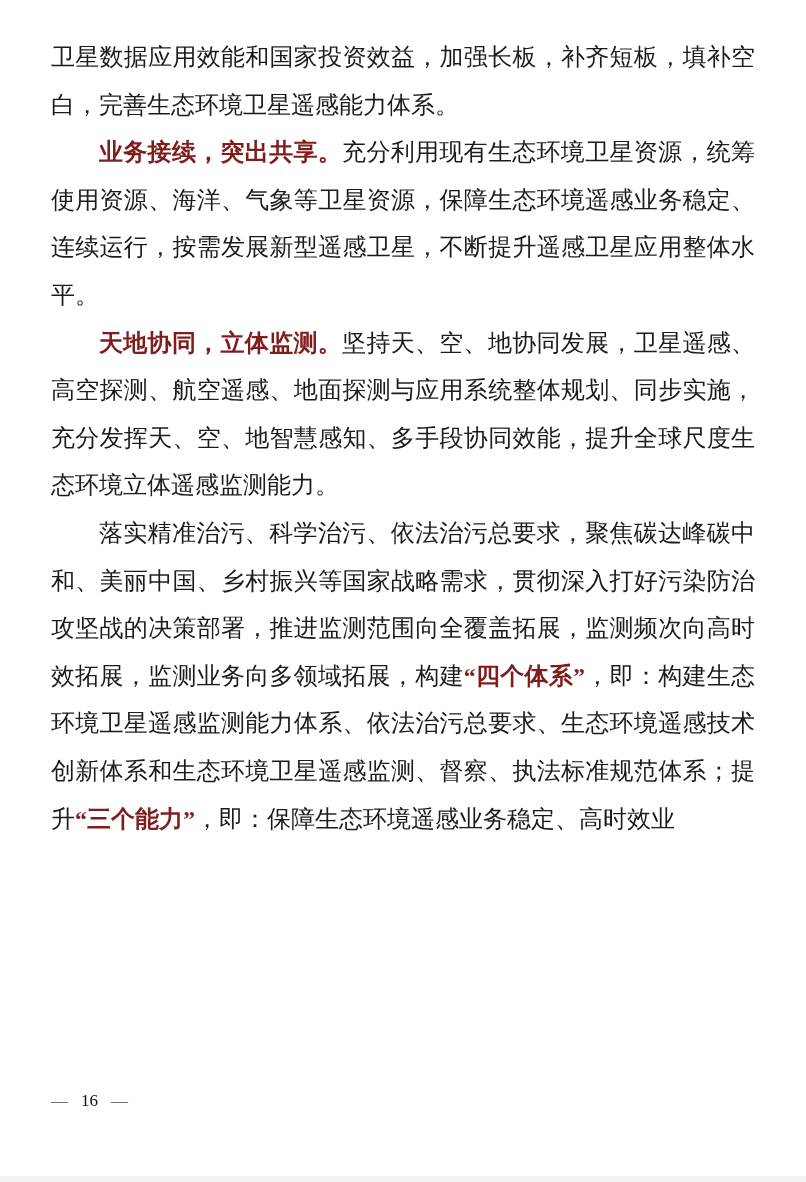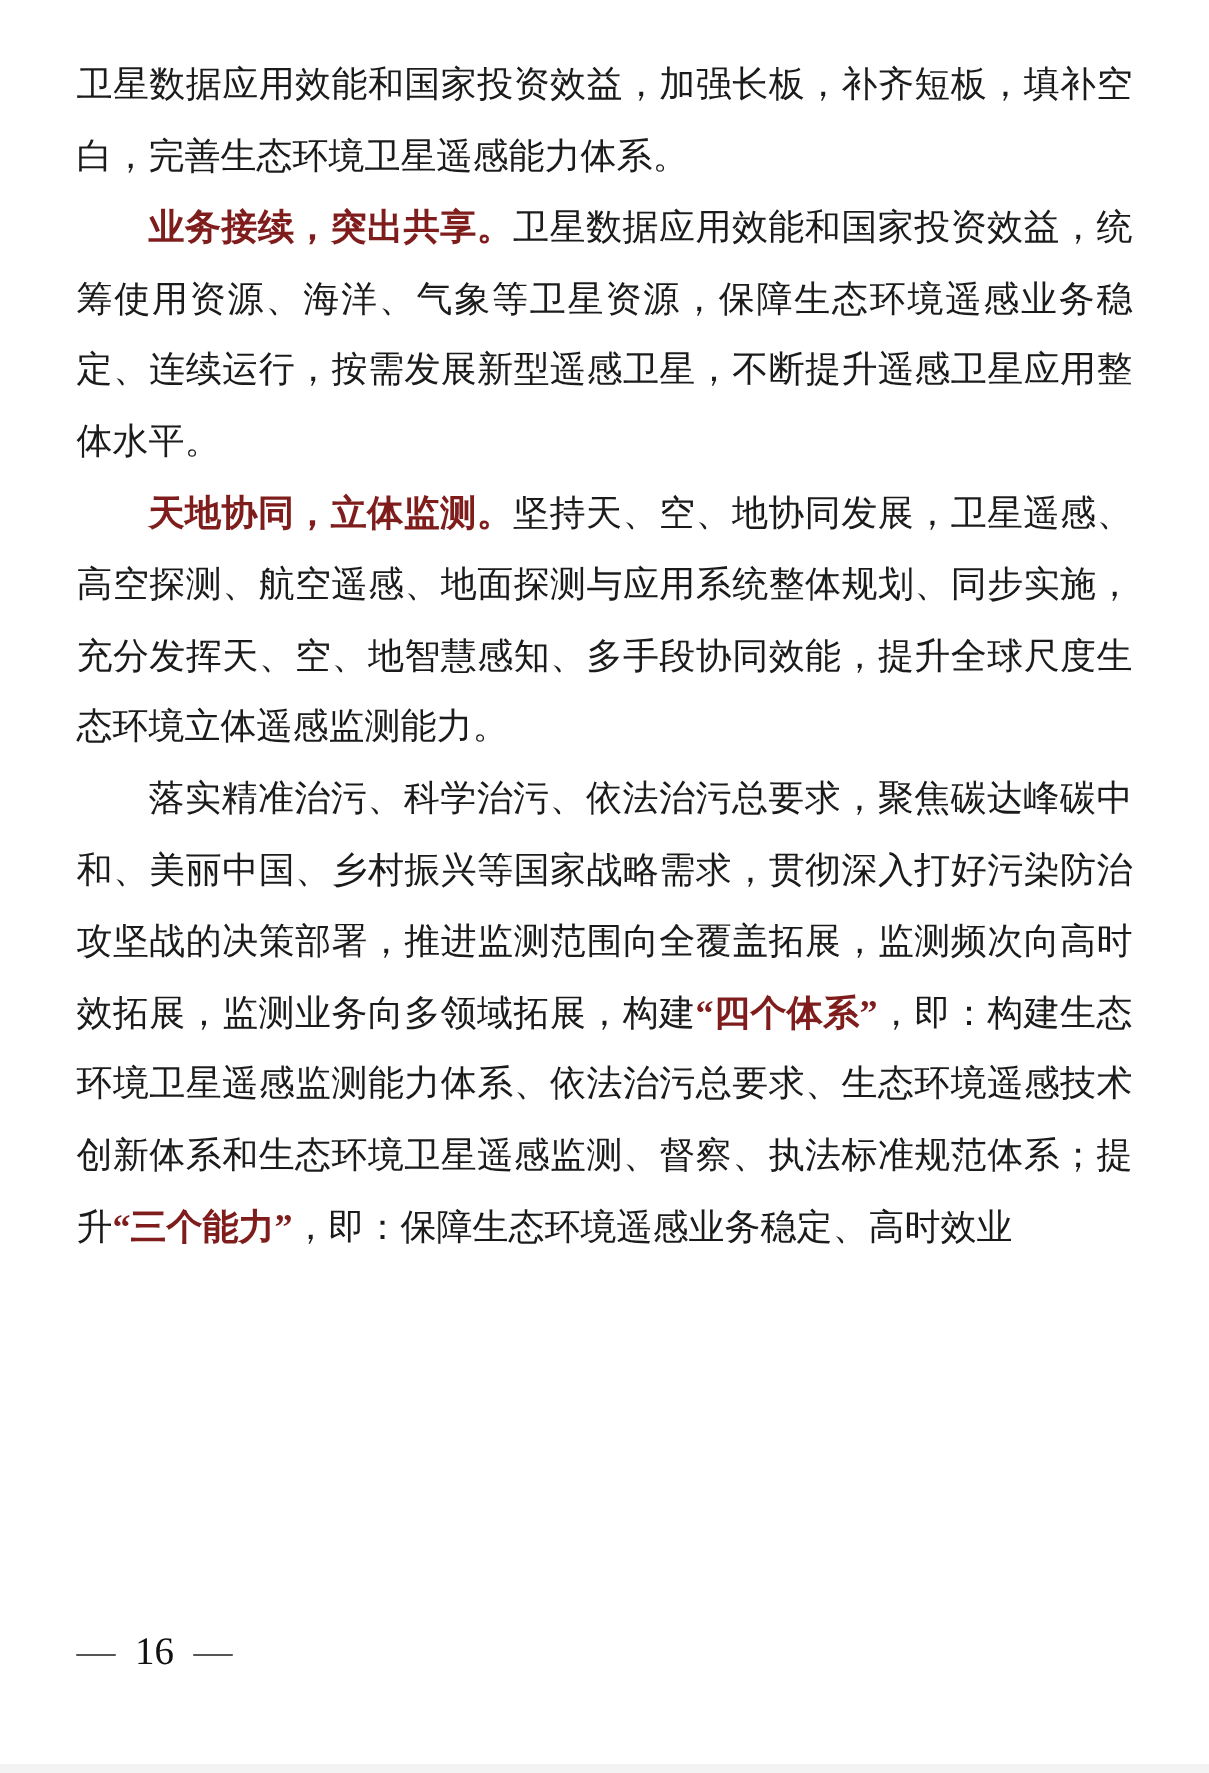--- a/index.html
+++ b/index.html
@@ -38,21 +38,21 @@
     color: #7f1d1d;
   }
   .heading {
     font-weight: 700;
     color: #000000;
   }
   .footer {
     position: absolute;
     left: 51px;
     top: 1086px;
-    font-size: 26px;
+    font-size: 17px;
     line-height: 30px;
     color: #333333;
     white-space: nowrap;
   }
   .footer .dash {
     color: #555555;
   }
   .footer .num {
     margin: 0 13px;
     color: #111111;
@@ -68,21 +68,21 @@
 </style>
 </head>
 <body>
 
 <div class="page">
 
   <div class="text-block">
 
     <p class="para"><span>卫星数据应用效能和国家投资效益，加强长板，补齐短板，填补空白，完善生态环境卫星遥感能力体系。</span></p>
 
-    <p class="para indent"><span class="b">业务接续，突出共享。</span><span>卫星数据应用效能和国家投资效益，统筹使用资源、海洋、气象等卫星资源，保障生态环境遥感业务稳定、连续运行，按需发展新型遥感卫星，不断提升遥感卫星应用整体水平。</span></p>
+    <p class="para indent"><span class="b">业务接续，突出共享。</span><span>充分利用现有生态环境卫星资源，统筹使用资源、海洋、气象等卫星资源，保障生态环境遥感业务稳定、连续运行，按需发展新型遥感卫星，不断提升遥感卫星应用整体水平。</span></p>
 
     <p class="para indent"><span class="b">天地协同，立体监测。</span><span>坚持天、空、地协同发展，卫星遥感、高空探测、航空遥感、地面探测与应用系统整体规划、同步实施，充分发挥天、空、地智慧感知、多手段协同效能，提升全球尺度生态环境立体遥感监测能力。</span></p>
 
 
 
     <p class="para indent"><span>落实精准治污、科学治污、依法治污总要求，聚焦碳达峰碳中和、美丽中国、乡村振兴等国家战略需求，贯彻深入打好污染防治攻坚战的决策部署，推进监测范围向全覆盖拓展，监测频次向高时效拓展，监测业务向多领域拓展，构建</span><span class="b">“四个体系”</span><span>，即：构建生态环境卫星遥感监测能力体系、依法治污总要求、生态环境遥感技术创新体系和生态环境卫星遥感监测、督察、执法标准规范体系；提升</span><span class="b">“三个能力”</span><span>，即：保障生态环境遥感业务稳定、高时效业</span></p>
 
   </div>
 
   <div class="footer"><span class="dash">—</span><span class="num">16</span><span class="dash">—</span></div>

